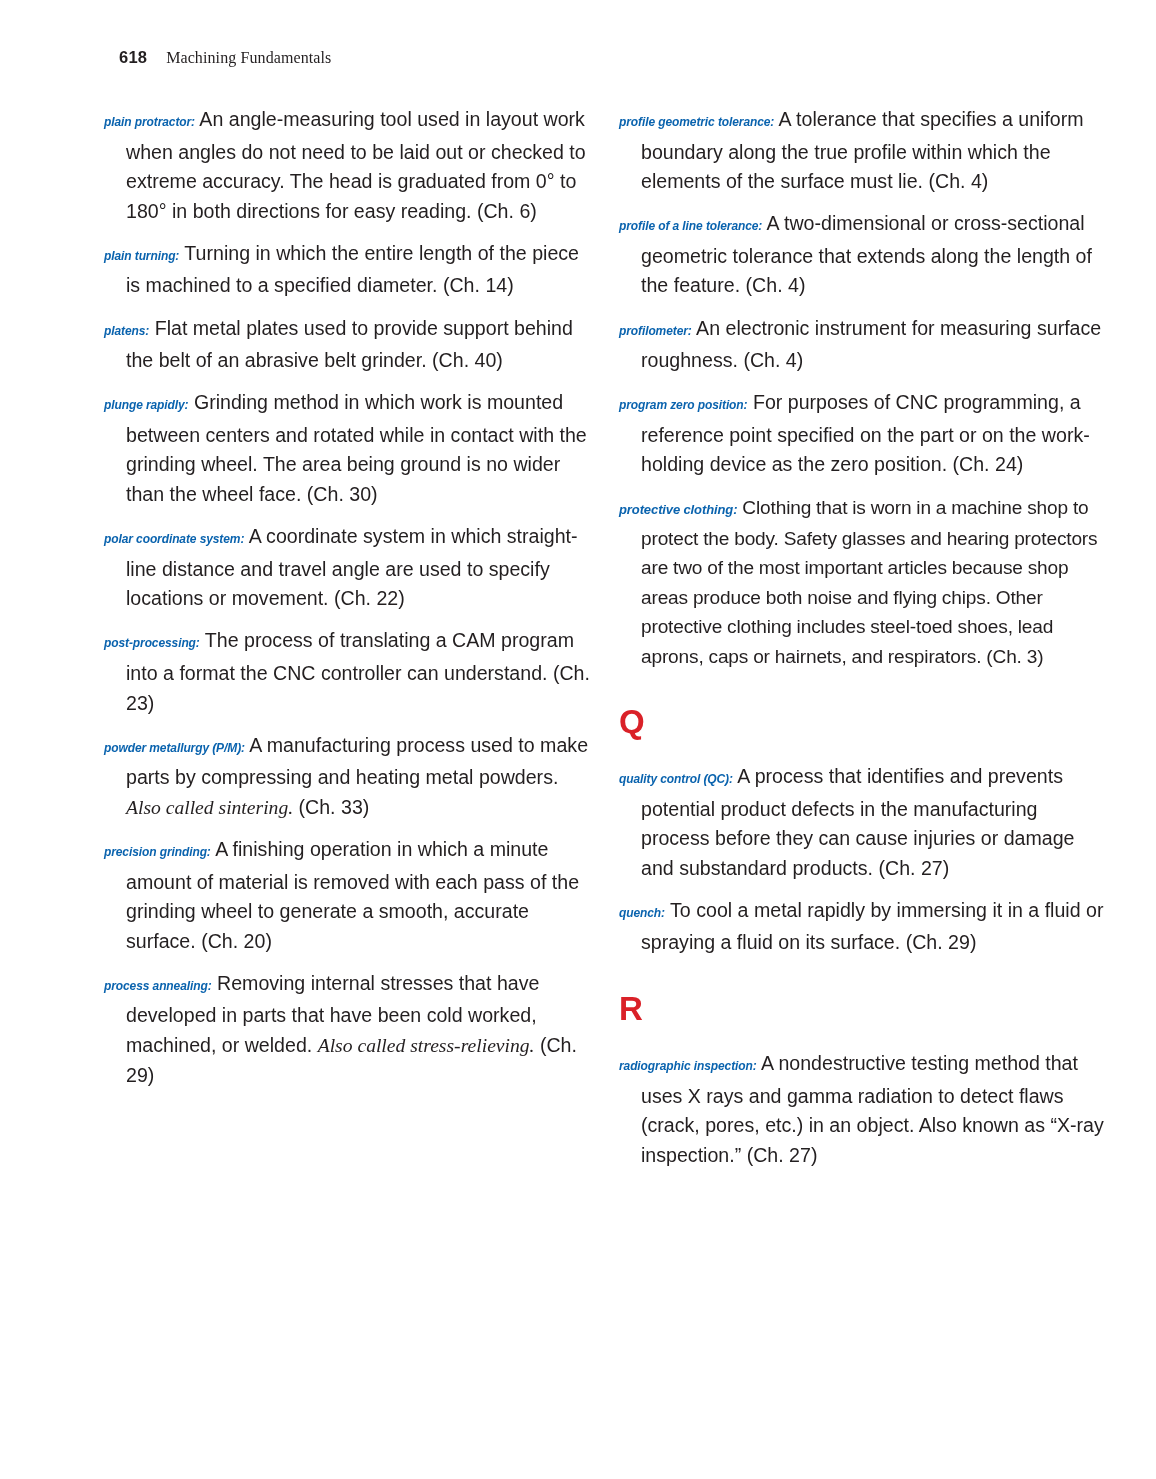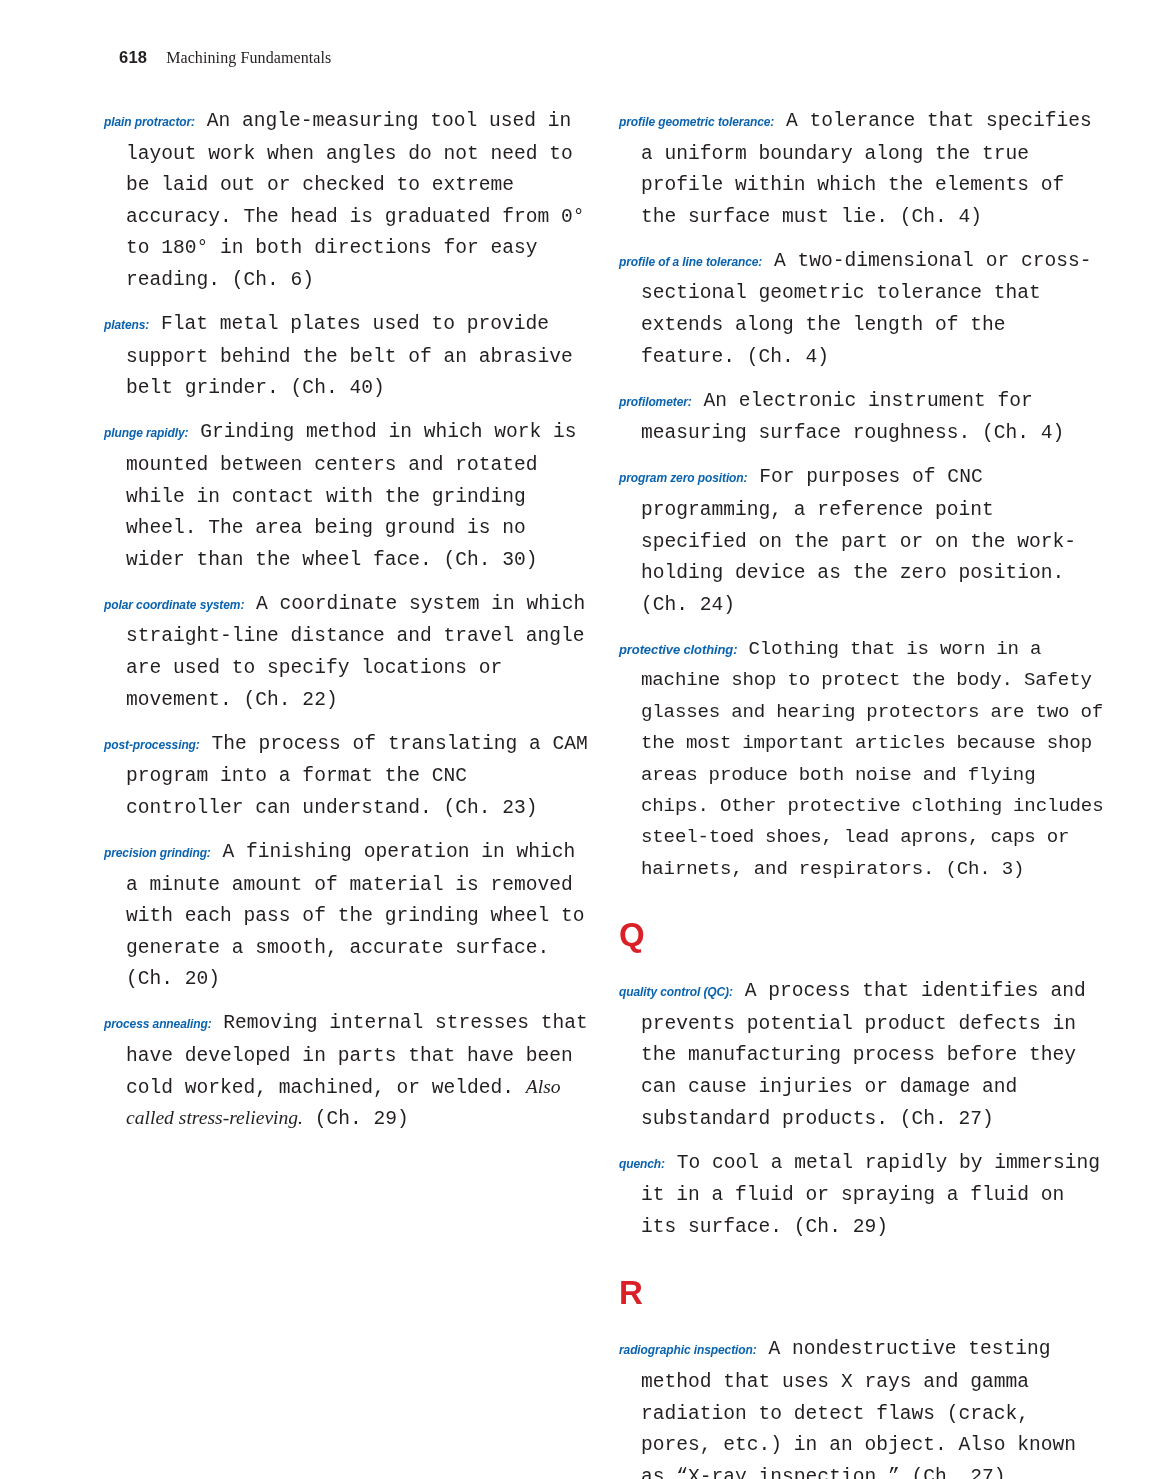--- a/index.html
+++ b/index.html
@@ -85,21 +85,21 @@
     font-weight: bold;
     font-style: italic;
     font-size: 12px;
     color: #0a63ae;
     letter-spacing: -0.1px;
   }
   .entry.tight .term {
     font-size: 13px;
   }
   .def {
-    font-family: Liberation Mono, monospace;
+    font-family: Liberation Sans, sans-serif;
   }
   .also {
     font-style: italic;
   }
 
   
   .letter-head {
     font-family: "Liberation Sans", "DejaVu Sans", sans-serif;
     font-weight: bold;
     font-size: 33px;
@@ -120,38 +120,44 @@
   </div>
 
   <div class="columns">
 
     <div class="col">
 
       <p class="entry">
         <span class="term">plain protractor:</span><span class="def"> An angle-measuring tool used in layout work when angles do not need to be laid out or checked to extreme accuracy. The head is graduated from 0° to 180° in both directions for easy reading. (Ch. 6)</span>
       </p>
 
+      <p class="entry">
+        <span class="term">plain turning:</span><span class="def"> Turning in which the entire length of the piece is machined to a specified diameter. (Ch. 14)</span>
+      </p>
 
       <p class="entry">
         <span class="term">platens:</span><span class="def"> Flat metal plates used to provide support behind the belt of an abrasive belt grinder. (Ch. 40)</span>
       </p>
 
       <p class="entry">
         <span class="term">plunge rapidly:</span><span class="def"> Grinding method in which work is mounted between centers and rotated while in contact with the grinding wheel. The area being ground is no wider than the wheel face. (Ch. 30)</span>
       </p>
 
       <p class="entry">
         <span class="term">polar coordinate system:</span><span class="def"> A coordinate system in which straight-line distance and travel angle are used to specify locations or movement. (Ch. 22)</span>
       </p>
 
 
       <p class="entry">
         <span class="term">post-processing:</span><span class="def"> The process of translating a CAM program into a format the CNC controller can understand. (Ch. 23)</span>
       </p>
 
+      <p class="entry">
+        <span class="term">powder metallurgy (P/M):</span><span class="def"> A manufacturing process used to make parts by compressing and heating metal powders. </span><span class="also">Also called sintering.</span><span class="def"> (Ch. 33)</span>
+      </p>
 
       <p class="entry">
         <span class="term">precision grinding:</span><span class="def"> A finishing operation in which a minute amount of material is removed with each pass of the grinding wheel to generate a smooth, accurate surface. (Ch. 20)</span>
       </p>
 
       <p class="entry">
         <span class="term">process annealing:</span><span class="def"> Removing internal stresses that have developed in parts that have been cold worked, machined, or welded. </span><span class="also">Also called stress-relieving.</span><span class="def"> (Ch. 29)</span>
       </p>
 
     </div>

